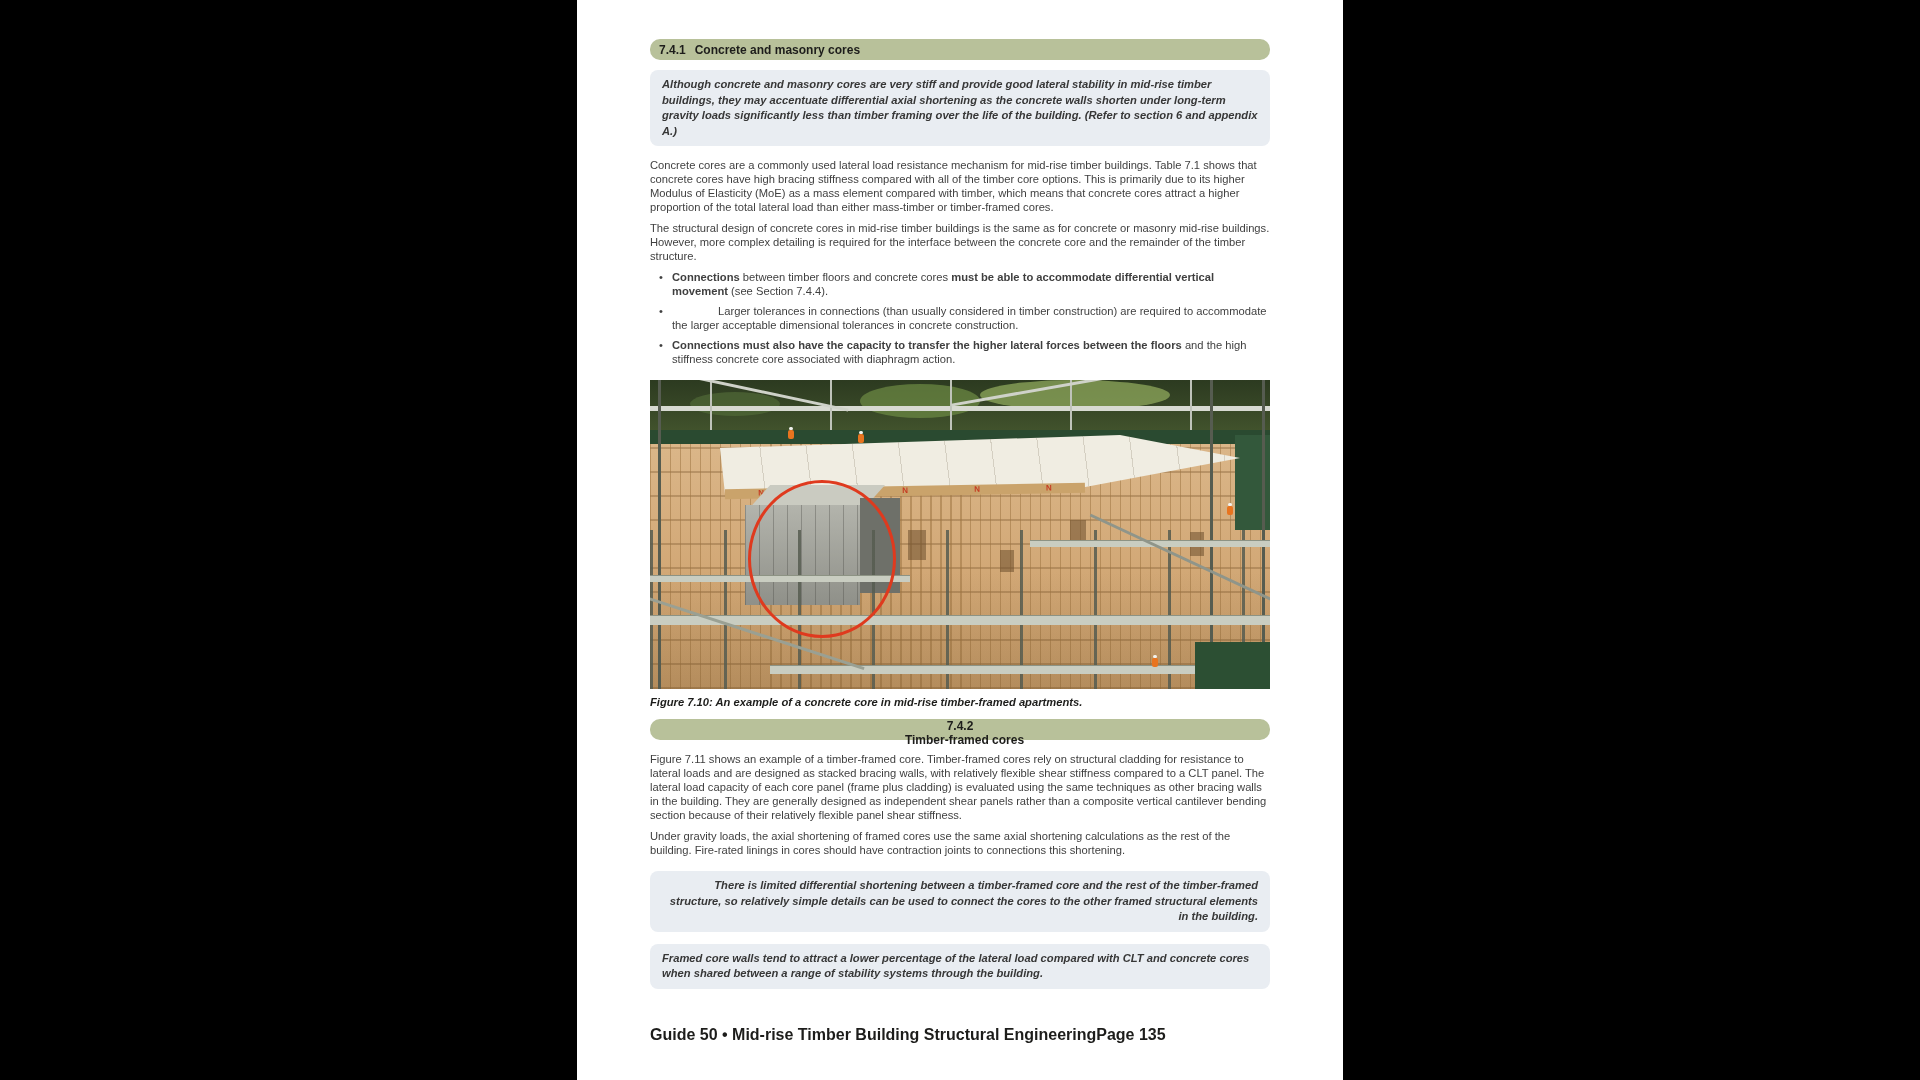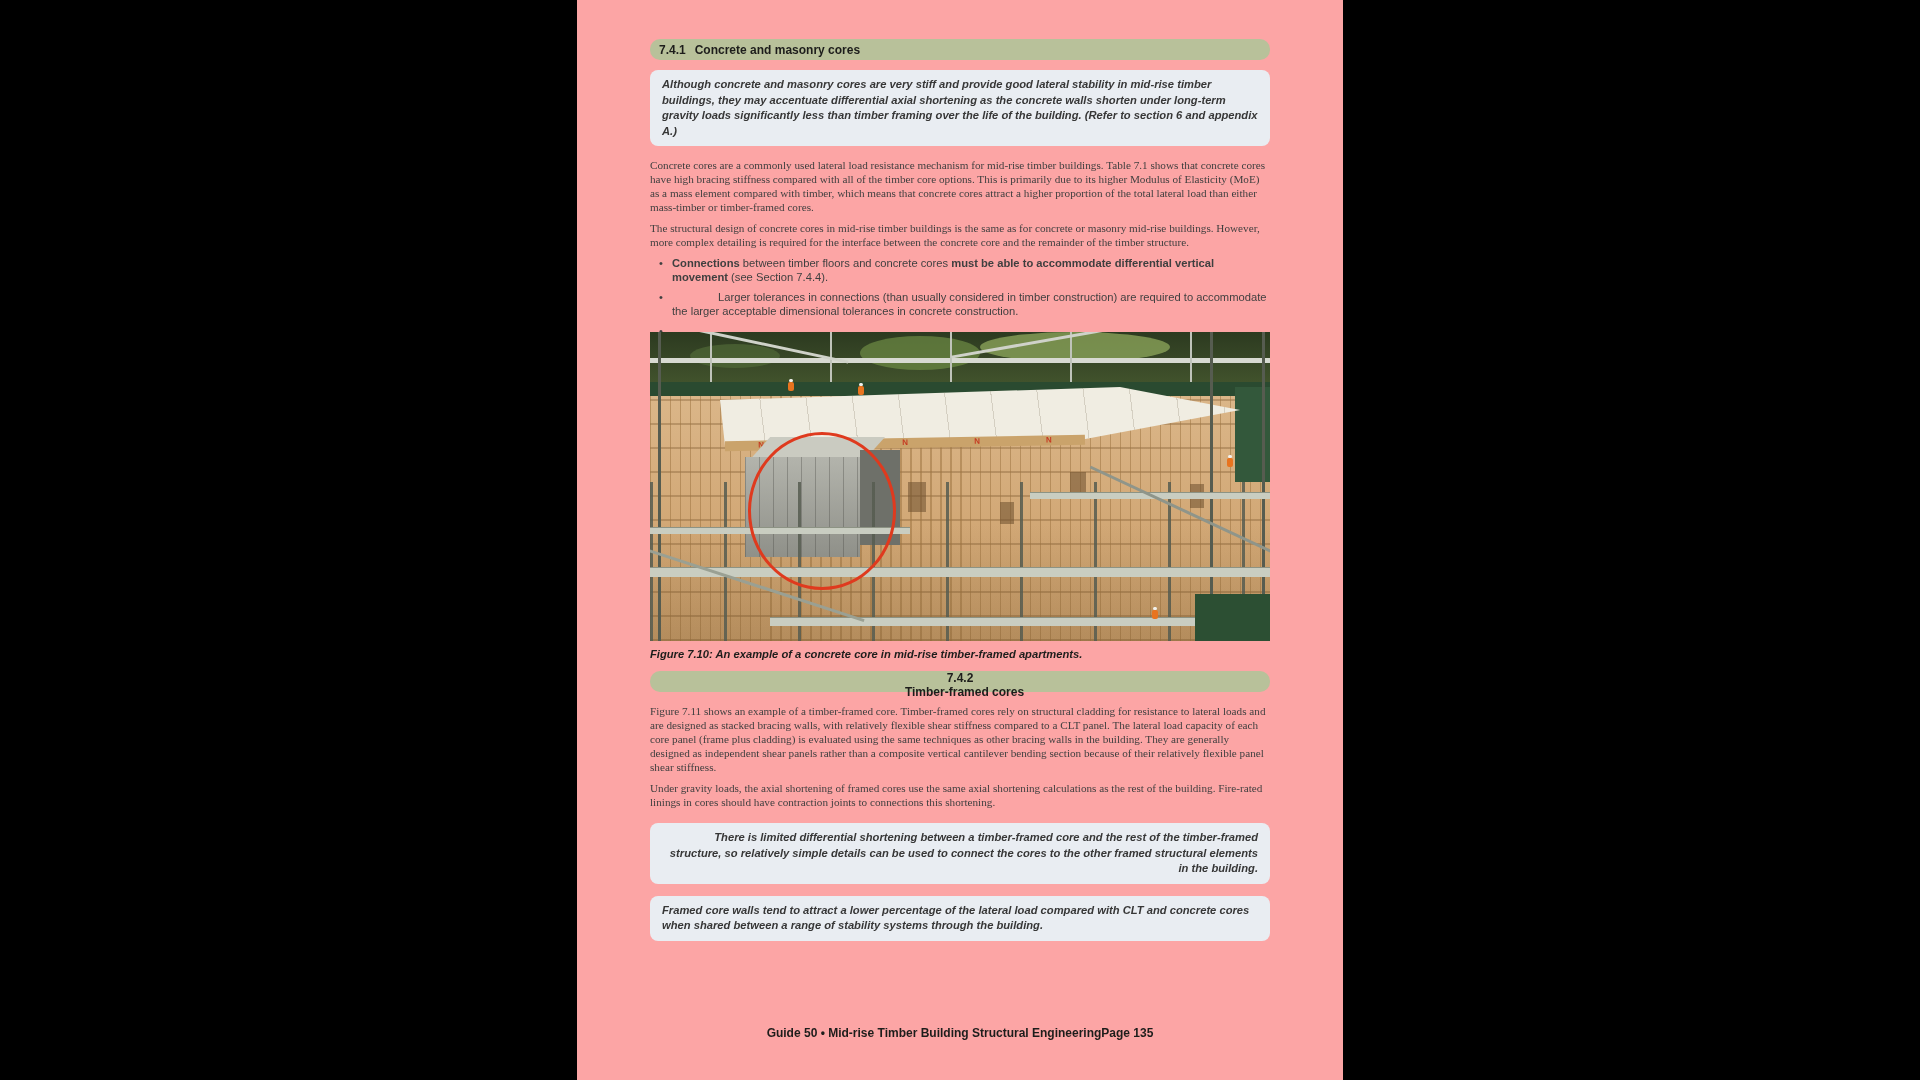--- a/index.html
+++ b/index.html
@@ -1,48 +1,48 @@
 <!DOCTYPE html>
 <html><head>
 <meta charset="utf-8">
 <style>
   html,body{margin:0;padding:0;background:#000;}
   .stage{position:relative;width:1920px;height:1080px;background:#000;overflow:hidden;
          font-family:"Liberation Sans", sans-serif;}
-  .page{position:absolute;left:577px;top:0;width:766px;height:1080px;background:#fca5a5;}
+  .page{position:absolute;left:577px;top:0;width:766px;height:1080px;background:#ffffff;}
   .content{position:absolute;left:73px;top:0;width:620px;color:#3f3f3f;
            font-size:11.2px;line-height:14px;}
 
   .band{margin-top:39px;height:21px;border-radius:10px;background:#b8c19a;
         display:flex;align-items:center;padding-left:9px;box-sizing:border-box;
         font-weight:bold;font-size:12px;color:#1d1d1b;}
   .band.second{margin-top:10px;flex-direction:column;}
   .band .num{margin-right:9px;}
 
   .callout{margin-top:10px;background:#e9edf2;border-radius:8px;
            padding:7px 12px;box-sizing:border-box;
            font-style:italic;font-weight:600;color:#373737;line-height:15.5px;}
   .callout.second{margin-top:14px;text-align:right;}
   .callout.third{margin-top:12px;}
 
-  .para{margin:12px 0 0 0;font-family:Liberation Serif, serif;}
+  .para{margin:12px 0 0 0;}
   .para.tight{margin-top:7px;}
 
   ul.blist{margin:7px 0 0 0;padding:0 0 0 22px;list-style:none;}
   ul.blist li{position:relative;margin-top:6px;}
   ul.blist li:first-child{margin-top:0;}
   ul.blist li .dot{position:absolute;left:-13px;top:0;color:#3f3f3f;}
 
   .figure{margin-top:14px;}
   .photo{position:relative;width:620px;height:309px;overflow:hidden;
          background:#d7b183;}
   .caption{margin-top:6px;font-weight:bold;font-style:italic;color:#1d1d1b;font-size:11.2px;}
 
   .footer{position:absolute;left:73px;top:1026px;width:620px;display:flex;
-          justify-content:center;font-weight:bold;font-size:12px;color:#1d1d1b;}
+          justify-content:flex-start;font-weight:bold;font-size:16px;color:#1d1d1b;}
 
   
   .photo .abs{position:absolute;}
   .ph-framing{left:0;top:48px;width:620px;height:261px;
     background:
       repeating-linear-gradient(90deg, rgba(158,117,66,.55) 0 1.5px, rgba(0,0,0,0) 1.5px 10px),
       repeating-linear-gradient(0deg, rgba(122,86,44,.35) 0 2px, rgba(0,0,0,0) 2px 24px),
       linear-gradient(180deg,#dcb88b 0%, #d2a876 55%, #c89e6c 100%);}
   .ph-shade{left:0;top:48px;width:620px;height:261px;
     background:linear-gradient(180deg, rgba(0,0,0,0) 55%, rgba(90,60,20,.18) 100%);}
@@ -96,21 +96,21 @@
       <div class="callout">
         <span>Although concrete and masonry cores are very stiff and provide good lateral stability in mid-rise timber buildings, they may accentuate differential axial shortening as the concrete walls shorten under long-term gravity loads significantly less than timber framing over the life of the building. (Refer to section 6 and appendix A.)</span>
       </div>
 
       <p class="para">Concrete cores are a commonly used lateral load resistance mechanism for mid-rise timber buildings. Table 7.1 shows that concrete cores have high bracing stiffness compared with all of the timber core options. This is primarily due to its higher Modulus of Elasticity (MoE) as a mass element compared with timber, which means that concrete cores attract a higher proportion of the total lateral load than either mass-timber or timber-framed cores.</p>
       <p class="para tight">The structural design of concrete cores in mid-rise timber buildings is the same as for concrete or masonry mid-rise buildings. However, more complex detailing is required for the interface between the concrete core and the remainder of the timber structure.</p>
 
       <ul class="blist">
         <li><span class="dot">•</span><span><span style="font-weight: bold;">Connections</span><span> between timber floors and concrete cores </span><span style="font-weight: bold;">must be able to accommodate differential vertical movement</span><span> (see Section 7.4.4).</span></span></li>
         <li><span class="dot">•</span><span><span style="font-weight: normal; padding-left: 46px;">Larger tolerances in connections</span><span> (than usually considered in timber construction) are required to accommodate the larger acceptable dimensional tolerances in concrete construction.</span></span></li>
-        <li><span class="dot">•</span></li>
+        <li><span class="dot">•</span><span><span style="font-weight: bold;">Connections must also have the capacity to transfer the higher lateral forces between the floors</span><span> and the high stiffness concrete core associated with diaphragm action.</span></span></li>
       </ul>
 
       <div class="figure">
         <div class="photo">
 
           <div class="abs ph-framing"></div>
           <div class="abs ph-shade"></div>
           <div class="abs ph-trees"></div>
           <div class="abs ph-treeblob1"></div>
           <div class="abs ph-treeblob2"></div>

